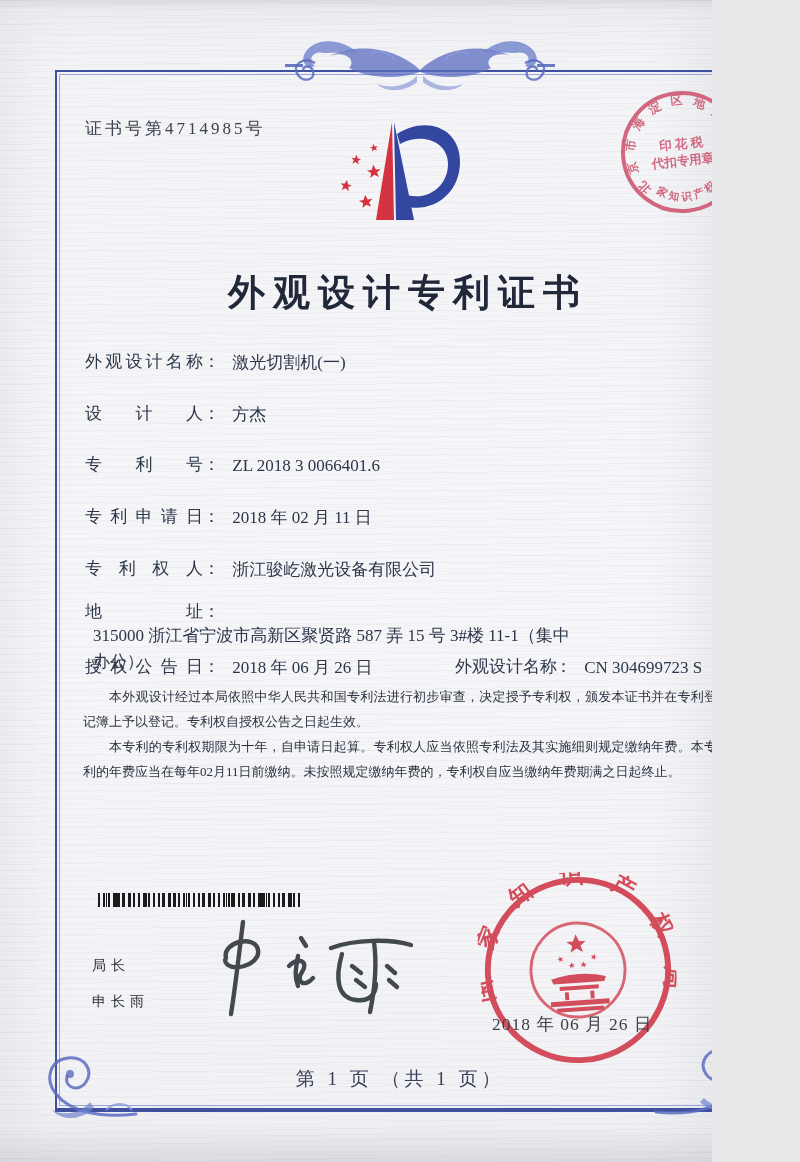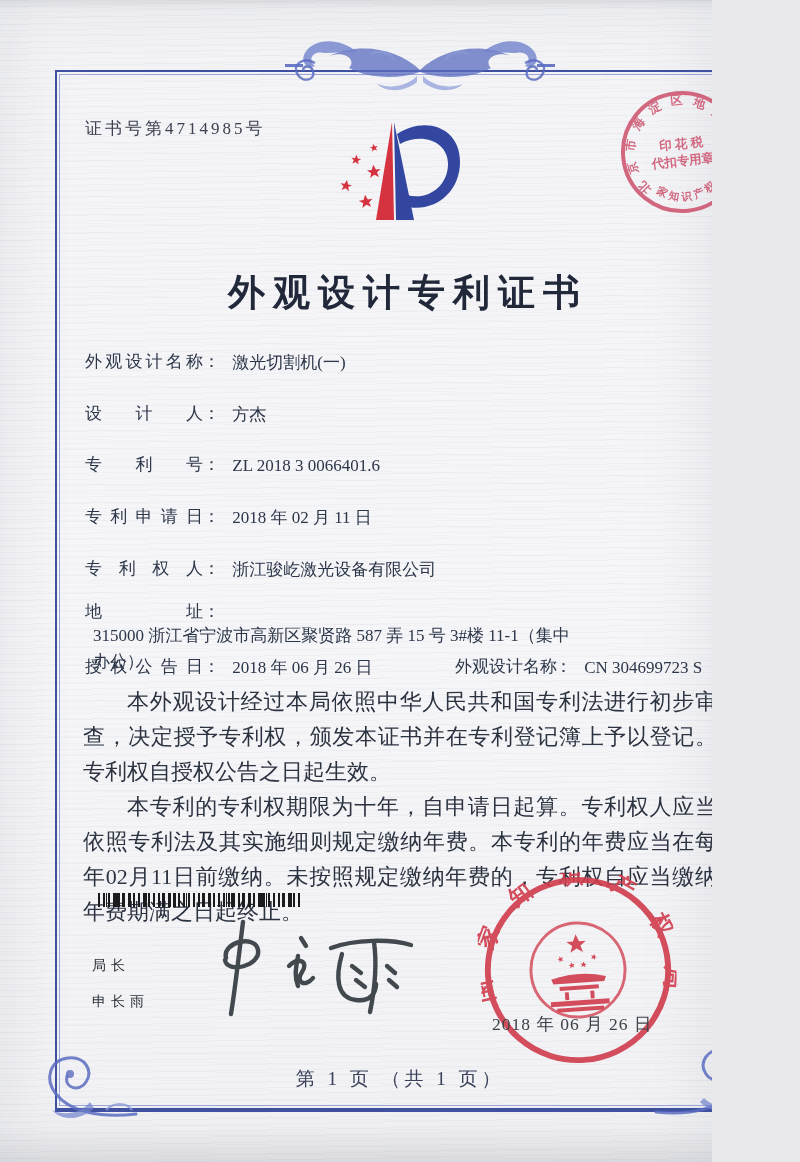--- a/index.html
+++ b/index.html
@@ -40,21 +40,21 @@
   .flabel{
     display:inline-block;width:118px;vertical-align:top;
     text-align:justify;text-align-last:justify;
   }
   .fcolon{display:inline-block;vertical-align:top;}
   .fvalue{display:inline-block;vertical-align:top;margin-left:8px;max-width:492px;line-height:26px;}
   .pair2{position:absolute;left:370px;top:0;white-space:nowrap;}
   .pair2 .flabel{width:100px;}
   .paras{
     left:83px;top:684px;width:634px;color:#2b3240;
-    font-size:22px;line-height:35px;text-align:justify;
+    font-size:13px;line-height:25px;text-align:justify;
   }
   .paras p{margin:0;text-indent:2em;}
   .barcode{
     left:98px;top:893px;width:205px;height:14px;
     background:
       repeating-linear-gradient(90deg,#1b1b1d 0 2px,transparent 2px 5px),
       repeating-linear-gradient(90deg,#1b1b1d 0 1px,transparent 1px 8px),
       repeating-linear-gradient(90deg,transparent 0 17px,#1b1b1d 17px 20px,transparent 20px 29px);
   }
   .officer{left:92px;top:948px;color:#2b3138;font-size:14px;letter-spacing:5px;line-height:36px;}

